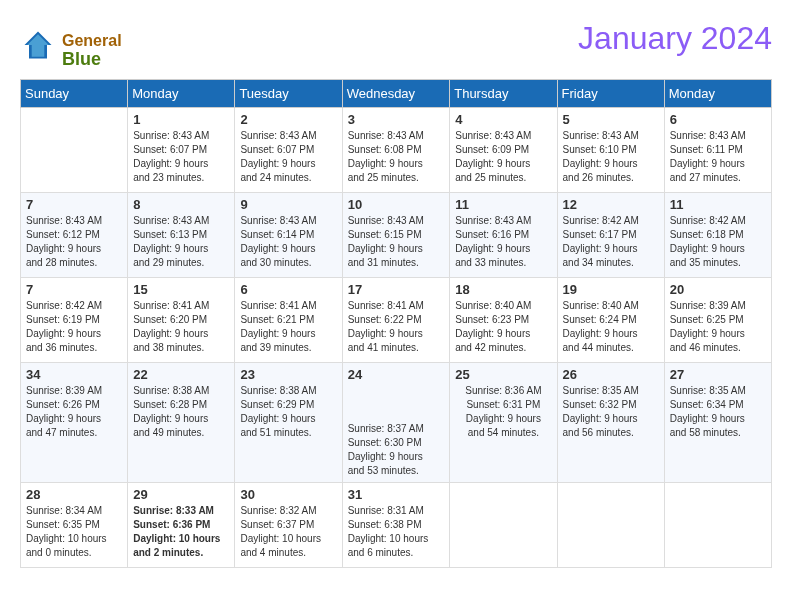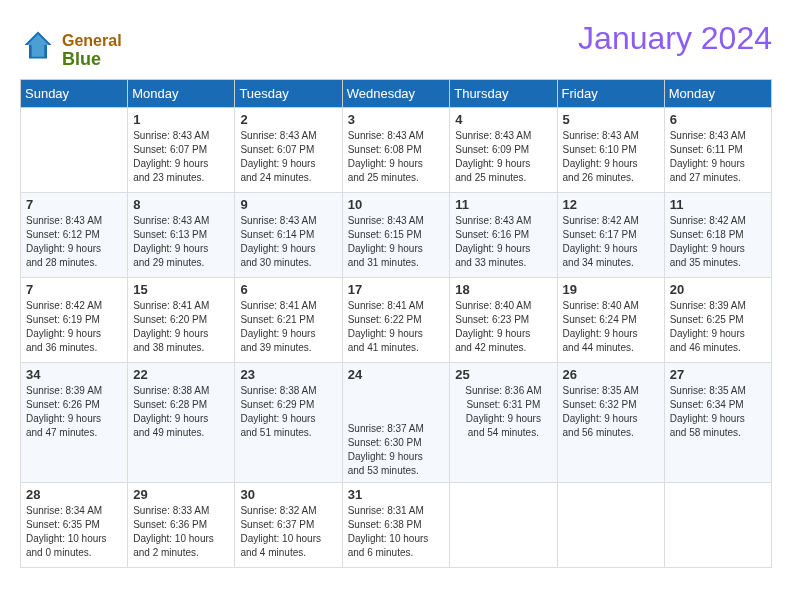--- a/index.html
+++ b/index.html
@@ -327,21 +327,21 @@
       <tr>
         <td>
           <span class="day-number">28</span>
           <div class="day-info" style="white-space: pre-line;">Sunrise: 8:34 AM
 Sunset: 6:35 PM
 Daylight: 10 hours
 and 0 minutes.</div>
         </td>
         <td>
           <span class="day-number">29</span>
-          <div class="day-info" style="white-space: pre-line;">Sunrise: 8:33 AM
+          <div class="day-info" style="white-space: pre-line; font-weight: bold;">Sunrise: 8:33 AM
 Sunset: 6:36 PM
 Daylight: 10 hours
 and 2 minutes.</div>
         </td>
         <td>
           <span class="day-number">30</span>
           <div class="day-info" style="white-space: pre-line;">Sunrise: 8:32 AM
 Sunset: 6:37 PM
 Daylight: 10 hours
 and 4 minutes.</div>

